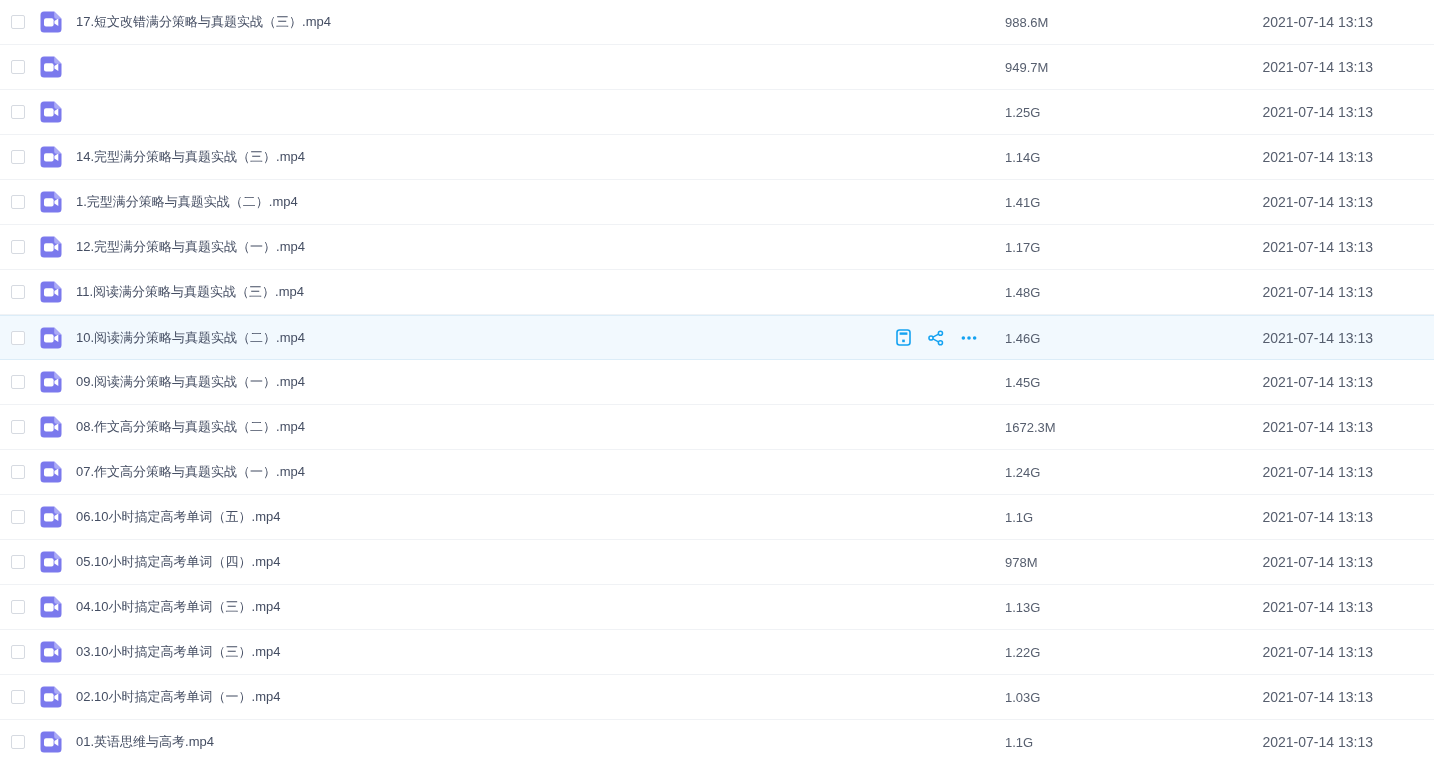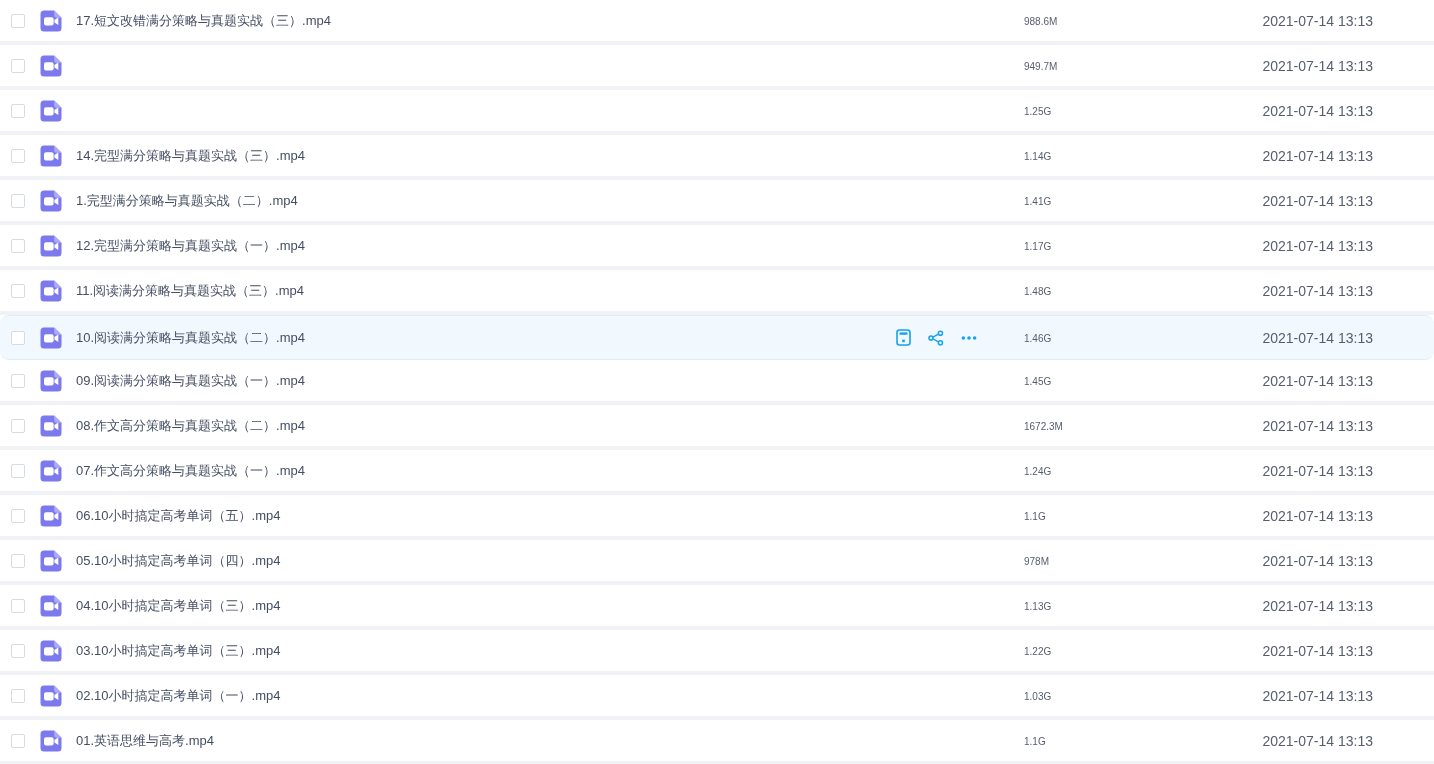--- a/index.html
+++ b/index.html
@@ -1,43 +1,43 @@
 <!DOCTYPE html>
 <html style="--hover-bg: #f2f9fe; --hover-border: #dcedf8;"><head>
 <meta charset="utf-8">
 <style>
   * { margin:0; padding:0; box-sizing:border-box; }
   html,body { width:1434px; height:764px; background:#ffffff; overflow:hidden;
               font-family:"Liberation Sans","DejaVu Sans",sans-serif; }
   .file-list { width:1434px; height:764px; }
 
-  .row { position:relative; height:45px; border-bottom:4px solid #701a75;
+  .row { position:relative; height:45px; border-bottom:1px solid #701a75;
          background:#ffffff; cursor:pointer; }
   .row.hovered { background:var(--hover-bg,#f2f9fe);
                  border-top:1px solid var(--hover-border,#dcedf8);
-                 border-bottom:1px solid var(--hover-border,#dcedf8);border-radius:9px; }
+                 border-bottom:1px solid var(--hover-border,#dcedf8); }
 
   .checkbox { position:absolute; left:11px; top:50%; transform:translateY(-50%);
               width:14px; height:14px; border:1px solid #d6dae1; border-radius:2px;
               background:#fff; }
 
   .file-icon { position:absolute; left:40px; top:50%; transform:translateY(-50%);
                width:22px; height:22px; }
 
   .file-name { position:absolute; left:76px; top:50%; transform:translateY(-50%);
                font-size:13px; color:#45507b; color:#454e63; white-space:nowrap; }
 
   .actions { position:absolute; left:895px; top:50%; transform:translateY(-50%);
              display:none; align-items:center; gap:17px; }
   .row.hovered .actions { display:flex; }
   .action-btn { width:16px; height:16px; display:flex; align-items:center;
                 justify-content:center; cursor:pointer; background:none; border:none; padding:0; }
 
   .file-size { position:absolute; left:1005px; top:50%; transform:translateY(-50%);
-               font-size:10px; color:#565e6e;margin-left:19px; }
+               font-size:13px; color:#565e6e; }
   .file-date { position:absolute; right:61px; top:50%; transform:translateY(-50%);
                font-size:14px; color:#565e6e; }
 </style>
 <style>.ic-body{fill:#7b79ed;} .ic-fold{fill:#abaaf6;}.st{stroke:#14a2f1;} .fl{fill:#14a2f1;}.file-name{color:#454e63;}.file-size,.file-date{color:#565e6e;}.row{border-bottom-color:#f0f2f5;}</style></head>
 <body>
 
 <div class="file-list" id="file-list">
     <div class="row">
     <span class="checkbox"></span>
 

